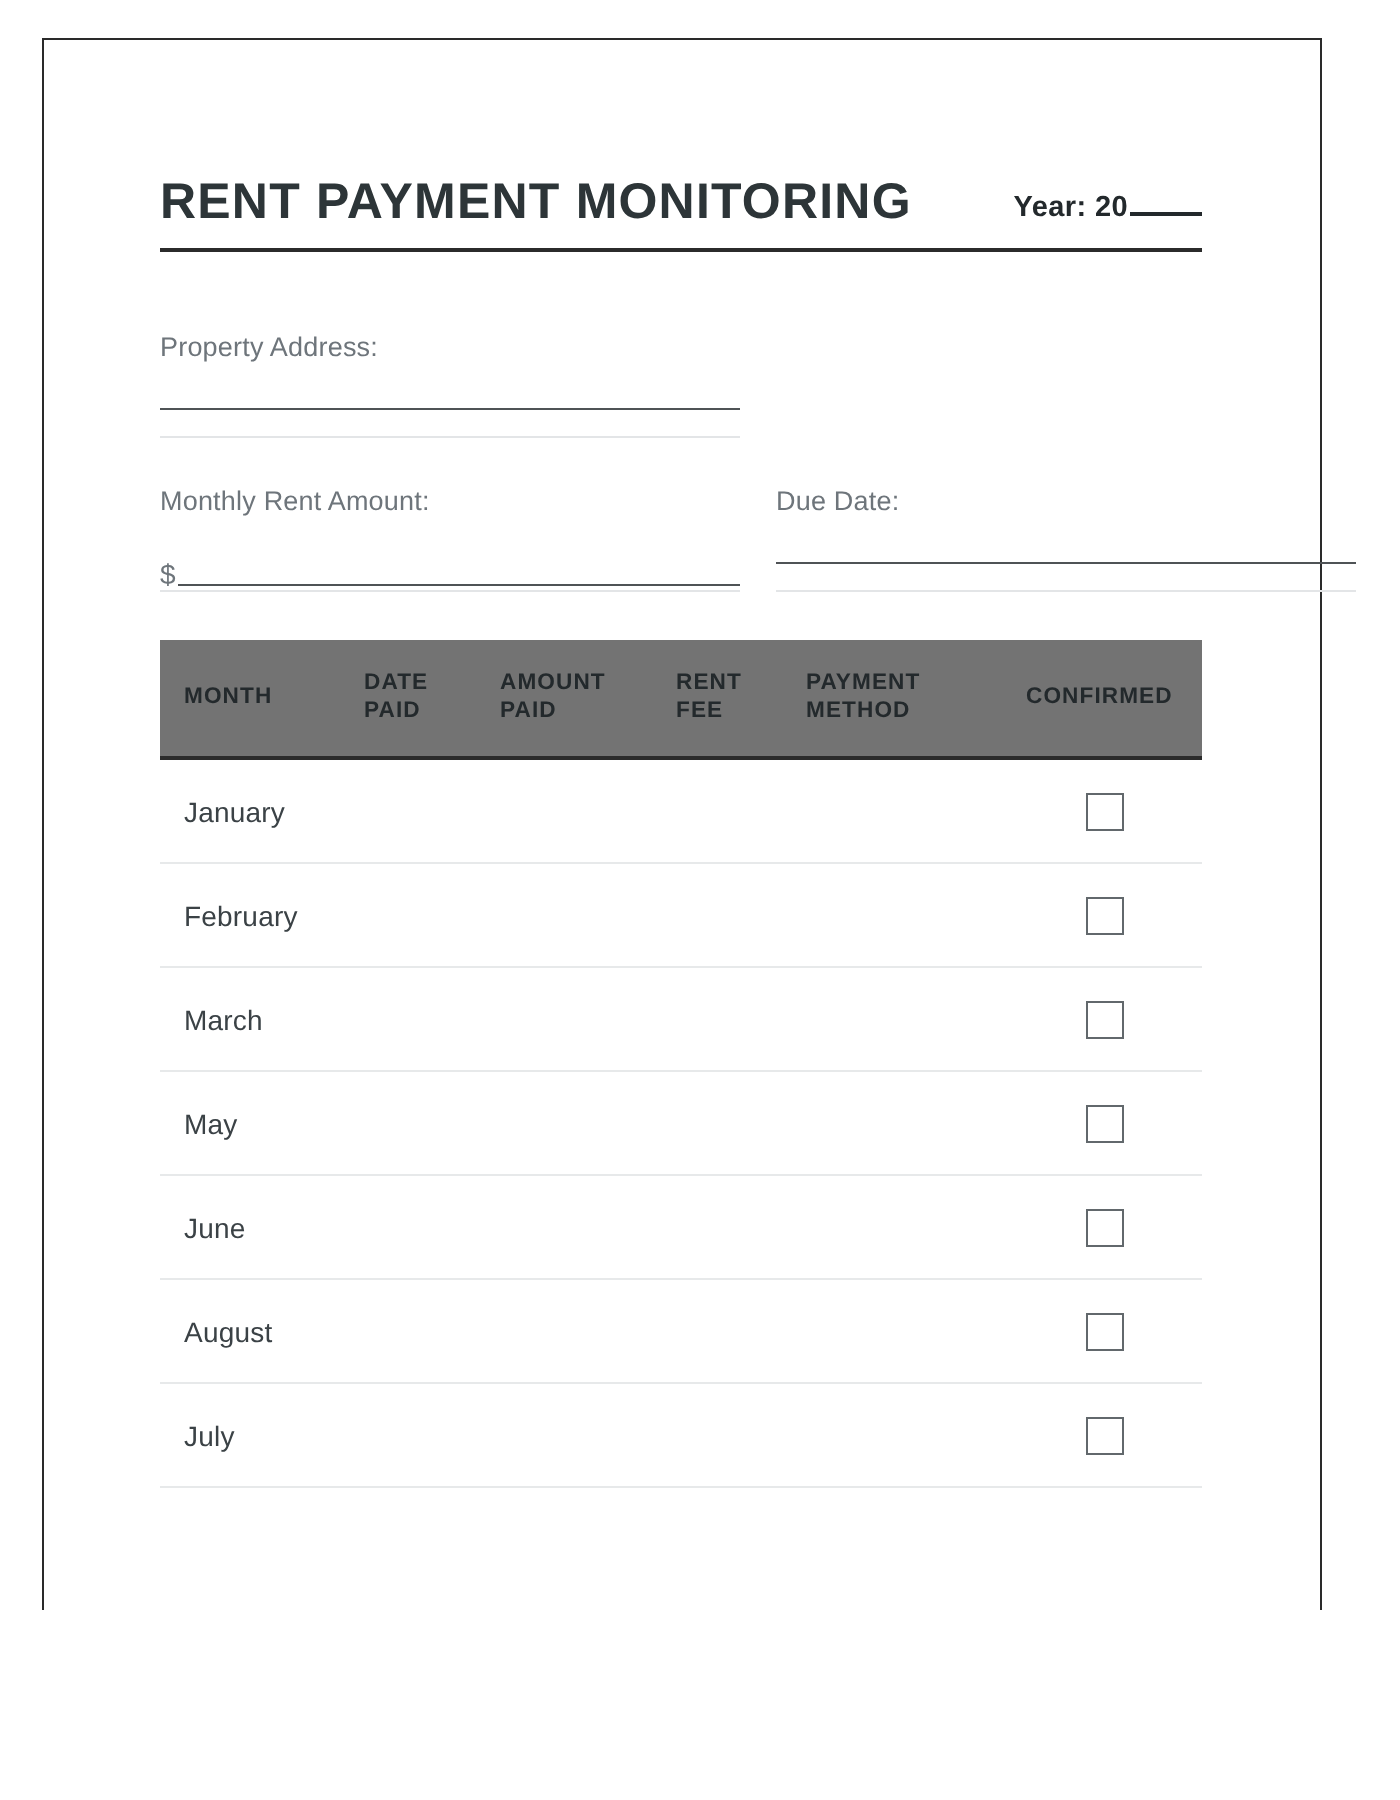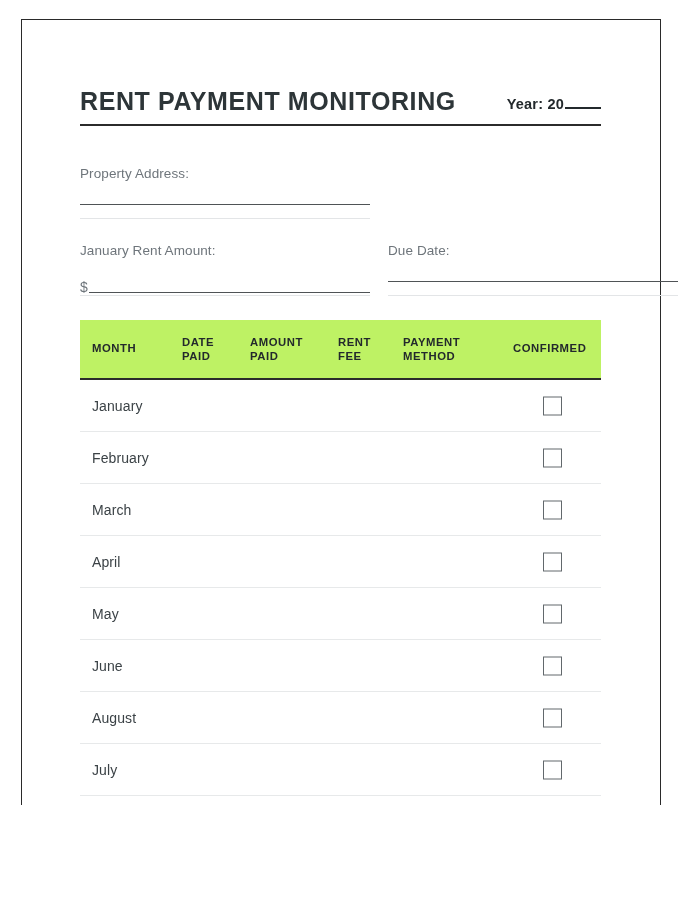--- a/index.html
+++ b/index.html
@@ -142,21 +142,21 @@
   
   #payment-table {
     position: absolute;
     left: 80px;
     top: 320px;
     width: 521px;
   }
   #table-head {
     position: relative;
     height: 58px;
-    background: #bef264;
+    background: #737373;
     border-bottom: 2.2px solid #2b2b2b;
   }
   .head-cell {
     position: absolute;
     top: 50%;
     transform: translateY(-50%);
     font-size: 11.3px;
     font-weight: bold;
     color: #23292c;
     letter-spacing: 0.55px;
@@ -225,21 +225,21 @@
         <div class="field-line-wrap">
           <span class="field-rule" placeholder=""></span>
         </div>
         <div class="field-rule-faint"></div>
       </div>
 
     </div>
 
     <div class="form-row">
       <div class="form-cell left">
-        <div class="field-label">January Rent Amount:</div>
+        <div class="field-label">Monthly Rent Amount:</div>
         <div class="field-line-wrap">
           <span class="currency-prefix">$</span>
           <span class="field-rule" placeholder=""></span>
         </div>
         <div class="field-rule-faint"></div>
       </div>
 
       <div class="form-cell right">
         <div class="field-label">Due Date:</div>
         <div class="field-line-wrap">
@@ -279,26 +279,20 @@
           <div class="checkbox"></div>
         </div>
       </div>
       <div class="table-row">
         <div class="cell-month">March</div>
         <div class="cell-confirm">
           <div class="checkbox"></div>
         </div>
       </div>
       <div class="table-row">
-        <div class="cell-month">April</div>
-        <div class="cell-confirm">
-          <div class="checkbox"></div>
-        </div>
-      </div>
-      <div class="table-row">
         <div class="cell-month">May</div>
         <div class="cell-confirm">
           <div class="checkbox"></div>
         </div>
       </div>
       <div class="table-row">
         <div class="cell-month">June</div>
         <div class="cell-confirm">
           <div class="checkbox"></div>
         </div>

